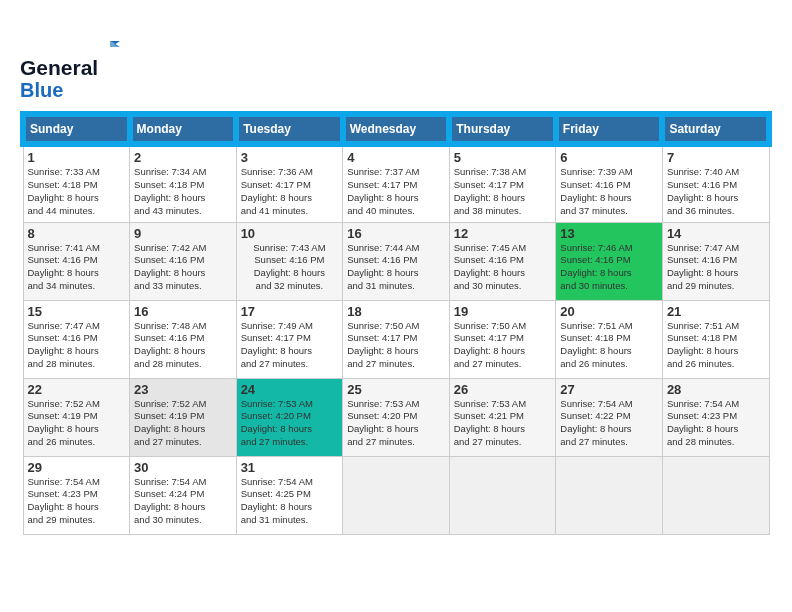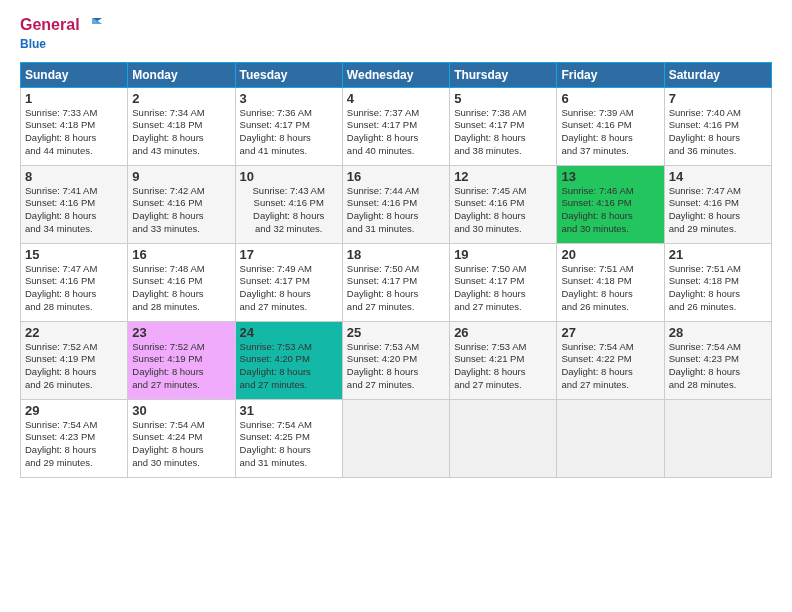--- a/index.html
+++ b/index.html
@@ -44,21 +44,21 @@
       border-collapse: collapse;
       table-layout: fixed;
     }
     th {
       background-color: #2e6da4;
       color: #fff;
       font-size: 12px;
       font-weight: bold;
       padding: 5px 4px;
       text-align: left;
-      border: 1px solid #0ea5e9;
+      border: 6px solid #0ea5e9;
     }
     td {
       border: 1px solid #ccc;
       vertical-align: top;
       padding: 3px 4px;
       font-size: 10px;
       color: #333;
       height: 78px;
       background: #fff;
     }
@@ -81,27 +81,27 @@
     }
   </style>
 </head>
 <body>
 
 <div class="page">
   <div class="header">
     <div class="logo">
   <div style="line-height:1.1">
     <div style="display:flex;align-items:center;">
-      <span style="font-size:16px;font-weight:bold;color:#be185d;">General</span>
+      <span style="font-size:21px;font-weight:bold;color:#0f172a;margin-top:40px;">General</span>
       <svg width="20" height="18" viewBox="0 0 20 18" style="margin-left:2px;">
         <polygon points="10,2 20,8 14,6 20,2" fill="#1a6bbf"></polygon>
         <polygon points="10,2 20,8 10,8" fill="#2e86c1" opacity="0.7"></polygon>
       </svg>
     </div>
-    <div><span style="font-size:12px;font-weight:bold;color:#1a6bbf;">Blue</span></div>
+    <div><span style="font-size:20px;font-weight:bold;color:#1a6bbf;">Blue</span></div>
   </div>
 </div>
     <div class="title-area">
       <div class="month-title"></div>
       <div class="location"></div>
     </div>
   </div>
 
   <table>
     <thead>
@@ -270,21 +270,21 @@
           </td>
         </tr>
         <tr>
           <td style="background: rgb(245, 245, 245);">
             <span class="day-num">22</span>
             <div class="day-info" style="white-space: pre-line;">Sunrise: 7:52 AM
 Sunset: 4:19 PM
 Daylight: 8 hours
 and 26 minutes.</div>
           </td>
-          <td style="background: #f0abfc;">
+          <td style="background: #e5e5e5;">
             <span class="day-num">23</span>
             <div class="day-info" style="white-space: pre-line;">Sunrise: 7:52 AM
 Sunset: 4:19 PM
 Daylight: 8 hours
 and 27 minutes.</div>
           </td>
           <td style="background: #14b8a6;">
             <span class="day-num">24</span>
             <div class="day-info" style="white-space: pre-line;">Sunrise: 7:53 AM
 Sunset: 4:20 PM

